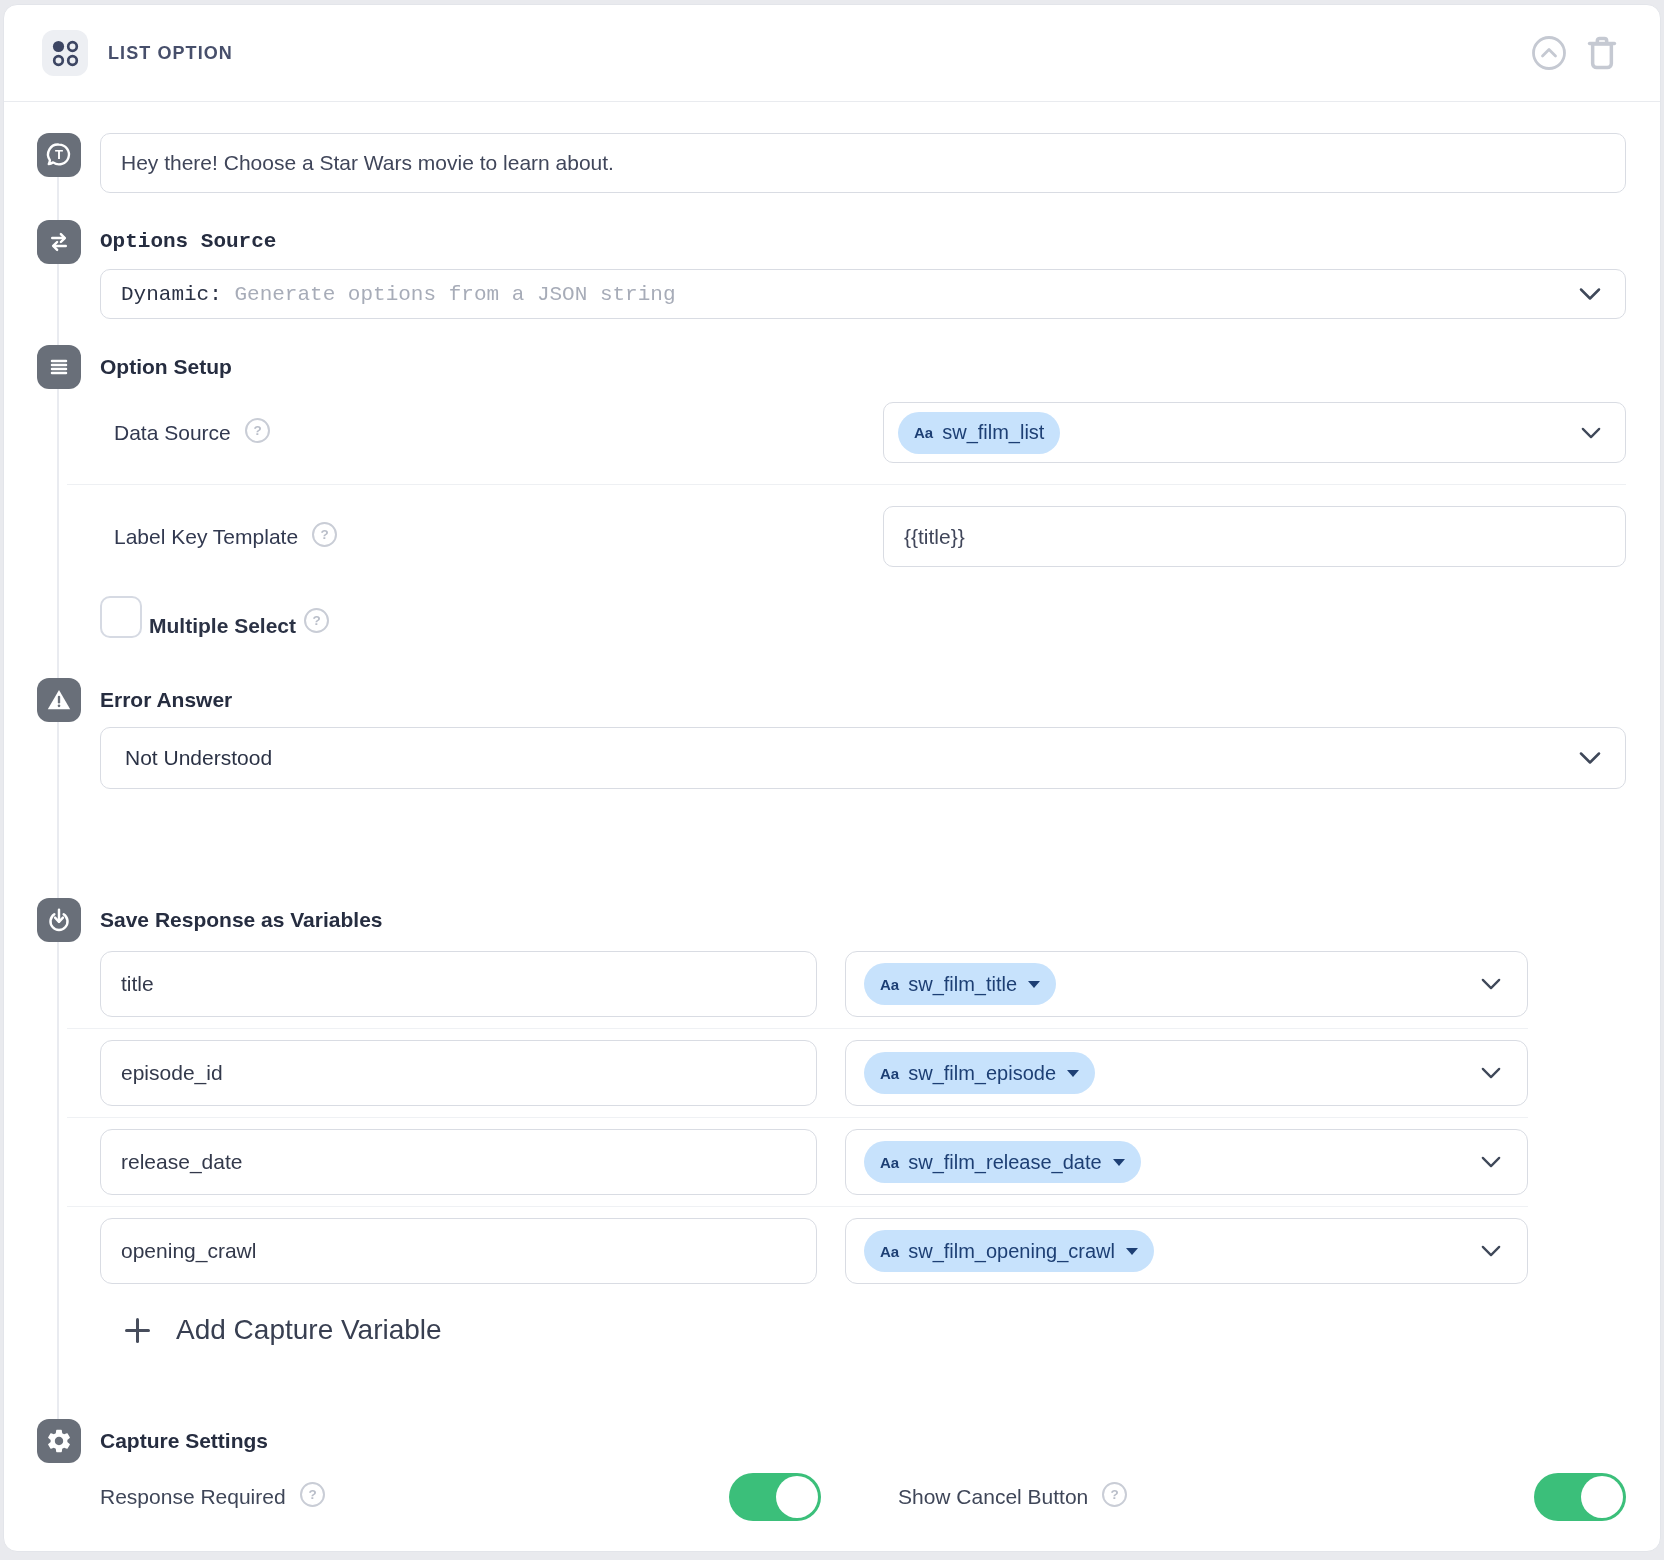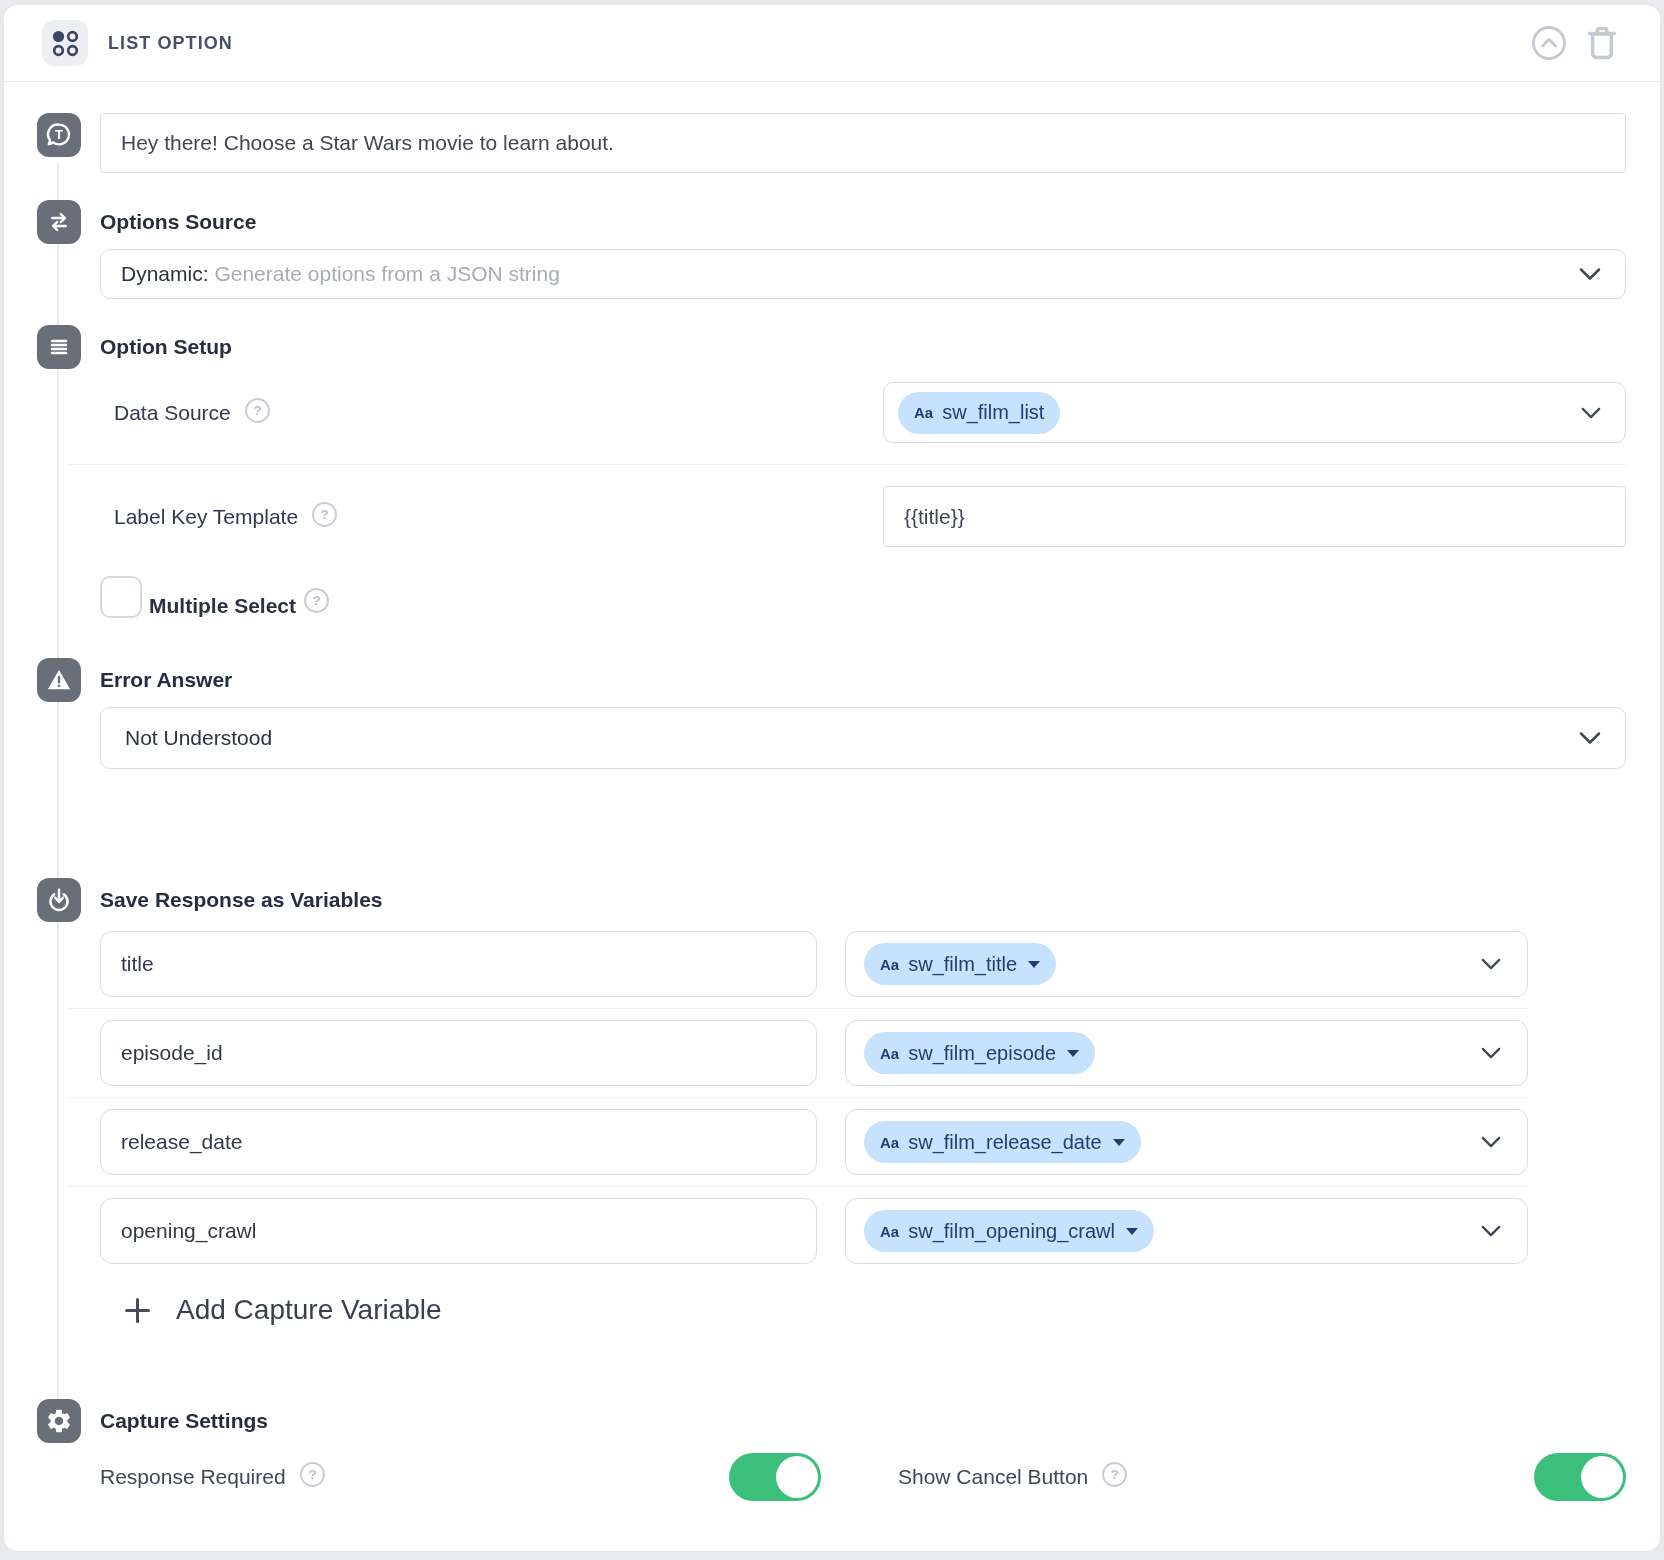--- a/index.html
+++ b/index.html
@@ -9,21 +9,21 @@
     font-family:"Liberation Sans","DejaVu Sans",sans-serif;
     color:#343b4f;
   }
   .card{
     position:absolute;left:3px;top:4px;right:3px;bottom:8px;
     background:#ffffff;border:1px solid #e3e5ea;border-radius:14px;
     overflow:hidden;
   }
   
   .hdr{
-    height:77px;border-bottom:1px solid #e9ebef;
+    height:97px;border-bottom:1px solid #e9ebef;
     display:flex;align-items:center;padding:0 40px 0 38px;box-sizing:border-box;
   }
   .hdr-ic{
     width:46px;height:46px;border-radius:12px;background:#edeff3;
     display:flex;align-items:center;justify-content:center;flex:0 0 auto;
   }
   .hdr-title{
     margin-left:20px;font-size:18px;font-weight:700;letter-spacing:.06em;
     color:#474f6b;
   }
@@ -38,21 +38,21 @@
     width:44px;height:44px;border-radius:12px;background:#696f79;
     display:flex;align-items:center;justify-content:center;
   }
   .scontent{flex:1;padding-right:34px;min-width:0;}
   .sec-heading{
     font-size:21px;font-weight:600;color:#262d40;line-height:44px;
   }
   
   .tinput{
     box-sizing:border-box;width:100%;height:60px;border:1.5px solid #d9dce3;
-    border-radius:4px;background:#fff;font-family:inherit;
+    border-radius:10px;background:#fff;font-family:inherit;
     font-size:21px;color:#40465a;padding:0 20px;outline:none;
   }
   .select{
     box-sizing:border-box;position:relative;border:1.5px solid #d9dce3;border-radius:10px;
     background:#fff;display:flex;align-items:center;cursor:pointer;
   }
   .select .chev{position:absolute;right:24px;top:50%;transform:translateY(-50%);}
   .sel-text{font-size:21px;color:#2b3245;}
   .sel-prefix{color:#2b3245;}
   .sel-placeholder{color:#a7acb8;}
@@ -63,21 +63,21 @@
   .pill-aa{font-size:15px;font-weight:700;color:#1d3f74;}
   .pill-text{font-size:20px;font-weight:500;color:#1d3f74;}
   .pill-caret{
     width:0;height:0;border-left:6px solid transparent;border-right:6px solid transparent;
     border-top:7px solid #1d3f74;margin-left:2px;
   }
   
   .sec-message{margin-top:31px;}
   .sec-message .icol{padding-top:0;}
   
-  .sec-options{margin-top:27px;}
+  .sec-options{margin-top:27px;font-family:Liberation Mono, monospace;}
   .sec-options .select{height:50px;margin-top:5px;padding:0 20px;}
   
   .sec-setup{margin-top:26px;}
   .frow{display:flex;align-items:center;}
   .frow-1{margin-top:13px;}
   .frow-label{display:flex;align-items:center;gap:13px;padding-left:14px;font-size:21px;color:#323950;}
   .frow-field{margin-left:auto;width:743px;flex:0 0 auto;}
   .frow-field .select{height:61px;padding:0 14px;}
   .hdiv{height:1px;background:#eef0f3;margin:21px 0 21px -33px;}
   .ms-row{margin-top:29px;display:flex;align-items:flex-end;gap:7px;}

